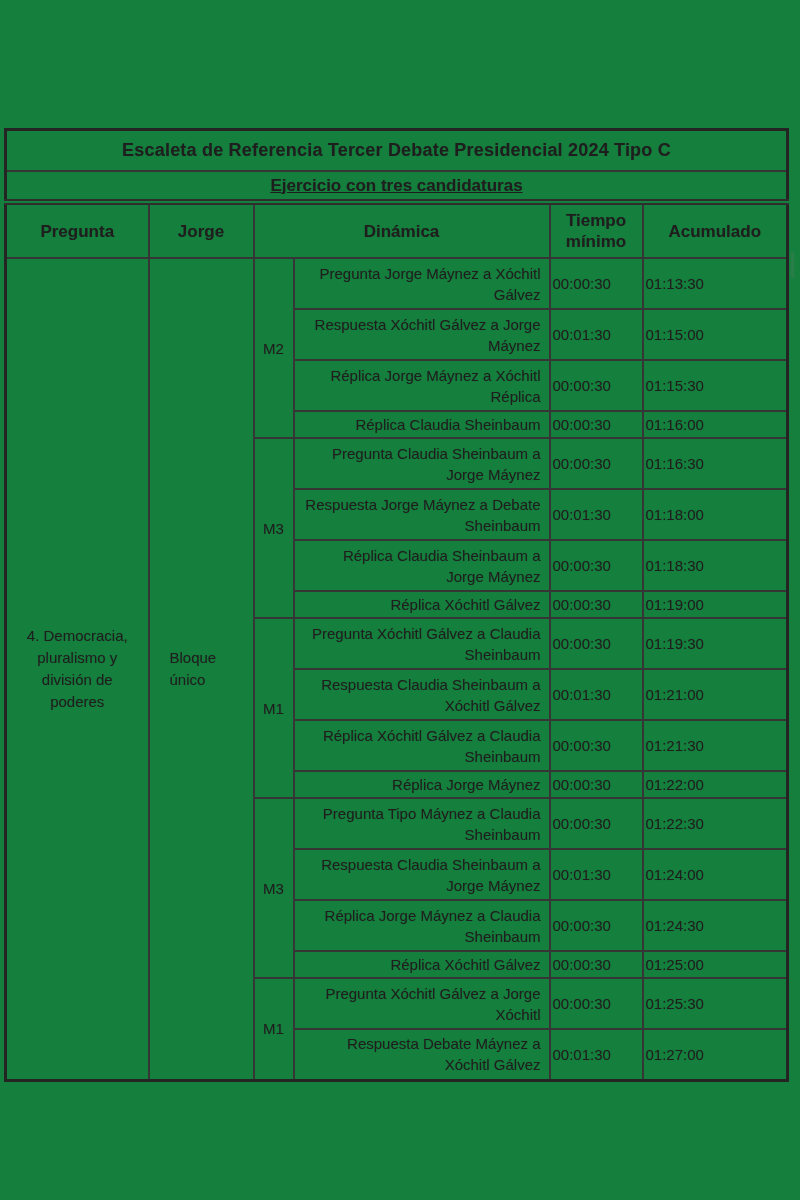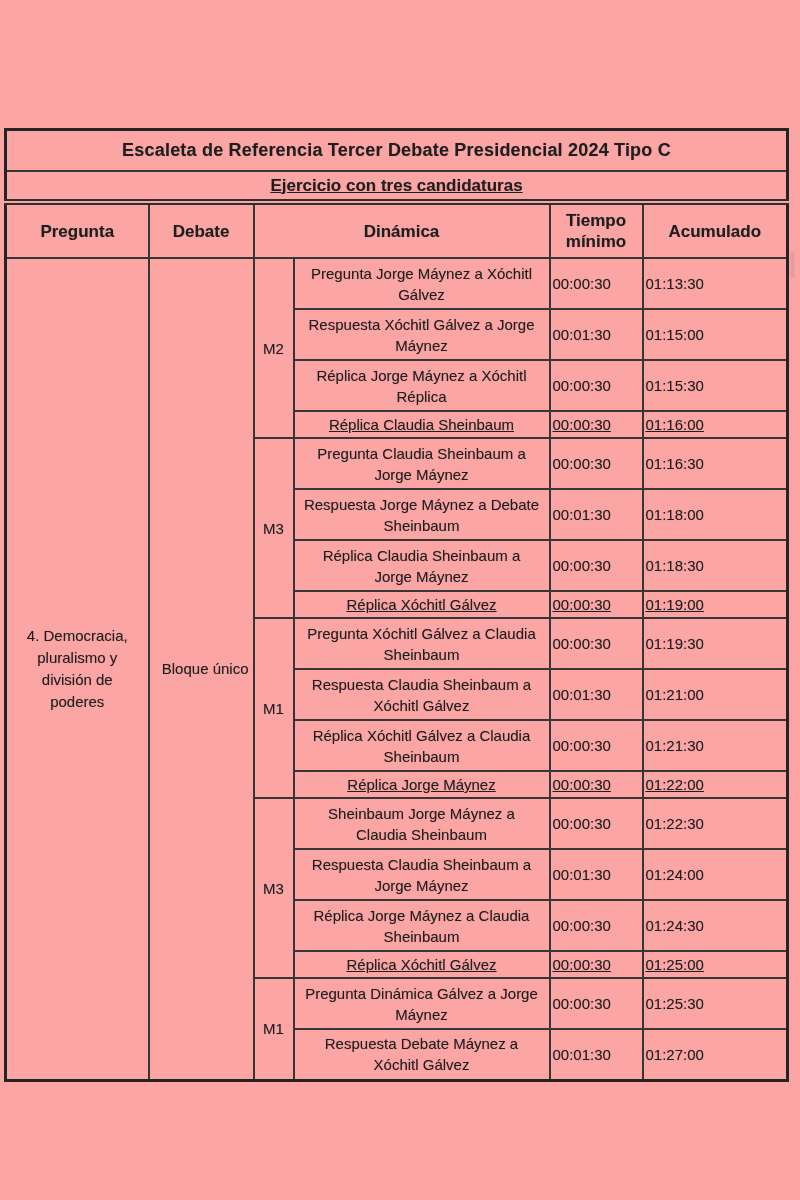--- a/index.html
+++ b/index.html
@@ -5,21 +5,21 @@
   html, body {
     margin: 0;
     padding: 0;
     background: #ffffff;
     font-family: "Liberation Sans", "DejaVu Sans", sans-serif;
   }
   #page {
     position: relative;
     width: 800px;
     height: 1200px;
-    background: #fca5a5;
+    background: #15803d;
     overflow: hidden;
   }
   table.escaleta {
     position: absolute;
     left: 4px;
     top: 128px;
     width: 782px;
     border-collapse: collapse;
     table-layout: fixed;
     color: #1e1e1e;
@@ -57,48 +57,48 @@
   }
   td.seg {
     font-size: 15px;
     text-align: center;
     vertical-align: middle;
     line-height: 22px;
     padding: 8px 12px;
   }
   td.blo {
     font-size: 15px;
-    text-align: right;
+    text-align: left;
     vertical-align: middle;
     line-height: 22px;
-    padding: 0 4px;
+    padding: 0 20px;
   }
   td.m {
     font-size: 15px;
     text-align: center;
     vertical-align: middle;
     padding: 0 8px;
     margin-left: 48px;
   }
   td.din {
     font-size: 15px;
-    text-align: center;
+    text-align: right;
     vertical-align: middle;
     line-height: 21px;
     padding: 2px 8px;
   }
   td.tim, td.acu {
     font-size: 15px;
     text-align: left;
     vertical-align: middle;
     padding: 0 2px;
     margin-top: 40px;
   }
   tr.h2 { height: 51px; }
-  tr.h1 { height: 26px; text-decoration: underline; }
+  tr.h1 { height: 26px; }
 
   .scan-artifact {
     position: absolute;
     background: rgba(120,120,120,0.25);
     filter: blur(1px);
   }
 </style>
 </head>
 <body>
 
@@ -114,21 +114,21 @@
     </colgroup>
     <tbody>
       <tr class="title-row">
         <td colspan="6">Escaleta de Referencia Tercer Debate Presidencial 2024 Tipo C</td>
       </tr>
       <tr class="subtitle-row">
         <td colspan="6">Ejercicio con tres candidaturas</td>
       </tr>
       <tr class="header-row">
         <th>Pregunta</th>
-        <th>Debate</th>
+        <th>Jorge</th>
         <th colspan="2">Dinámica</th>
         <th>Tiempo mínimo</th>
         <th>Acumulado</th>
       </tr>
 
       <tr class="h2">
         <td class="seg" rowspan="18">4. Democracia, pluralismo y división de poderes</td>
         <td class="blo" rowspan="18">Bloque único</td>
         <td class="m" rowspan="4">M2</td>
         <td class="din">Pregunta Jorge Máynez a Xóchitl Gálvez</td>
@@ -190,21 +190,21 @@
         <td class="acu">01:21:30</td>
       </tr>
       <tr class="h1">
         <td class="din">Réplica Jorge Máynez</td>
         <td class="tim">00:00:30</td>
         <td class="acu">01:22:00</td>
       </tr>
 
       <tr class="h2">
         <td class="m" rowspan="4">M3</td>
-        <td class="din">Sheinbaum Jorge Máynez a Claudia Sheinbaum</td>
+        <td class="din">Pregunta Tipo Máynez a Claudia Sheinbaum</td>
         <td class="tim">00:00:30</td>
         <td class="acu">01:22:30</td>
       </tr>
       <tr class="h2">
         <td class="din">Respuesta Claudia Sheinbaum a Jorge Máynez</td>
         <td class="tim">00:01:30</td>
         <td class="acu">01:24:00</td>
       </tr>
       <tr class="h2">
         <td class="din">Réplica Jorge Máynez a Claudia Sheinbaum</td>
@@ -212,21 +212,21 @@
         <td class="acu">01:24:30</td>
       </tr>
       <tr class="h1">
         <td class="din">Réplica Xóchitl Gálvez</td>
         <td class="tim">00:00:30</td>
         <td class="acu">01:25:00</td>
       </tr>
 
       <tr class="h2">
         <td class="m" rowspan="2">M1</td>
-        <td class="din">Pregunta Dinámica Gálvez a Jorge Máynez</td>
+        <td class="din">Pregunta Xóchitl Gálvez a Jorge Xóchitl</td>
         <td class="tim">00:00:30</td>
         <td class="acu">01:25:30</td>
       </tr>
       <tr class="h2">
         <td class="din">Respuesta Debate Máynez a Xóchitl Gálvez</td>
         <td class="tim">00:01:30</td>
         <td class="acu">01:27:00</td>
       </tr>
     </tbody>
   </table>

